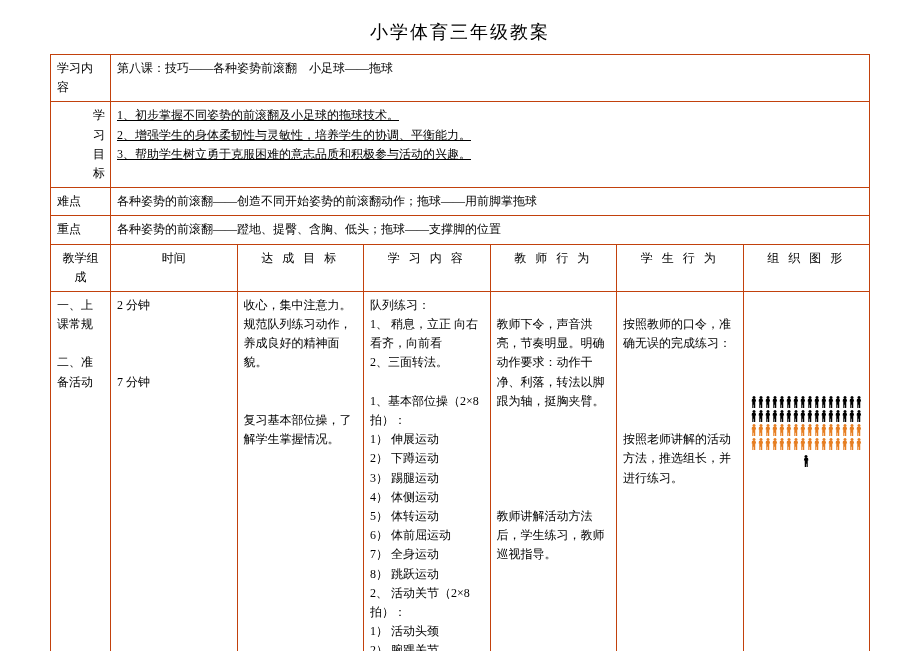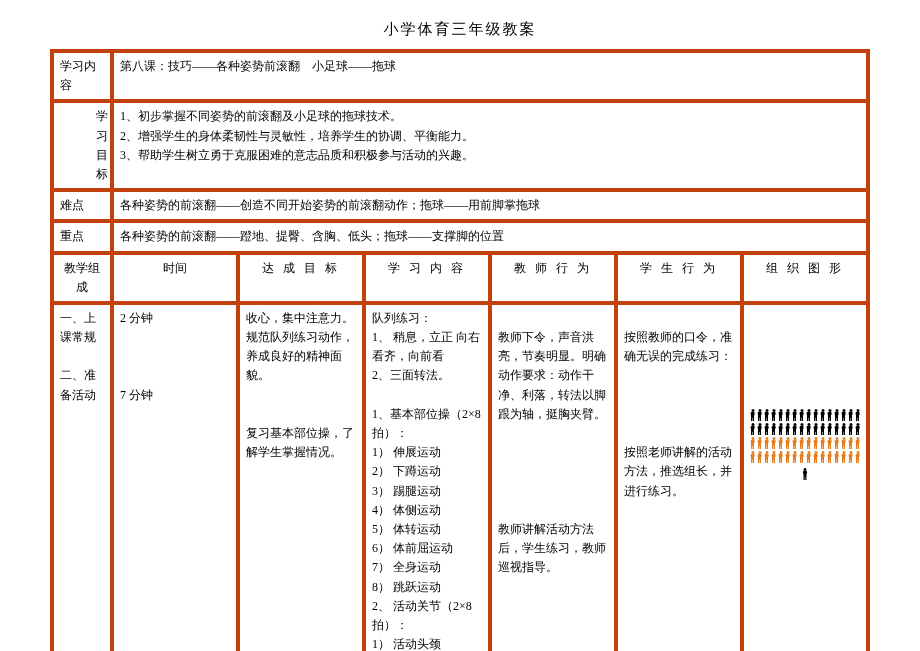--- a/index.html
+++ b/index.html
@@ -6,32 +6,32 @@
     body {
       background: #fff;
       font-family: "SimSun", "宋体", serif;
       font-size: 12px;
       color: #000;
       padding: 20px 50px;
       width: 920px;
     }
     .title {
       text-align: center;
-      font-size: 15px;
+      font-size: 18px;
       font-weight: normal;
       margin-bottom: 10px;
       letter-spacing: 2px;
     }
     table {
       border-collapse: collapse;
       width: 100%;
       table-layout: fixed;
     }
     td {
-      border: 4px solid #c2410c;
+      border: 1px solid #c2410c;
       padding: 4px 6px;
       vertical-align: top;
       line-height: 1.6;
       word-wrap: break-word;
       margin-left: 44px;
     }
     .label-cell { width: 60px; }
     .time-col { width: 50px; }
     .goal-col { width: 130px; }
     .content-col { width: 130px; }
@@ -82,21 +82,21 @@
 
 <table>
   <tbody>
       <tr>
     <td class="label-cell">学习内容</td>
     <td colspan="6">第八课：技巧——各种姿势前滚翻　小足球——拖球</td>
   </tr>
   <tr>
     <td class="label-cell" style="white-space:pre-line;padding-left:42px;">学习
 目标</td>
-    <td colspan="6" style="white-space:pre-line;">1、初步掌握不同姿势的前滚翻及小足球的拖球技术。
+    <td colspan="6" style="white-space:pre-line;text-decoration:underline;">1、初步掌握不同姿势的前滚翻及小足球的拖球技术。
 2、增强学生的身体柔韧性与灵敏性，培养学生的协调、平衡能力。
 3、帮助学生树立勇于克服困难的意志品质和积极参与活动的兴趣。</td>
   </tr>
   <tr>
     <td class="label-cell">难点</td>
     <td colspan="6">各种姿势的前滚翻——创造不同开始姿势的前滚翻动作；拖球——用前脚掌拖球</td>
   </tr>
   <tr>
     <td class="label-cell">重点</td>
     <td colspan="6">各种姿势的前滚翻——蹬地、提臀、含胸、低头；拖球——支撑脚的位置</td>

